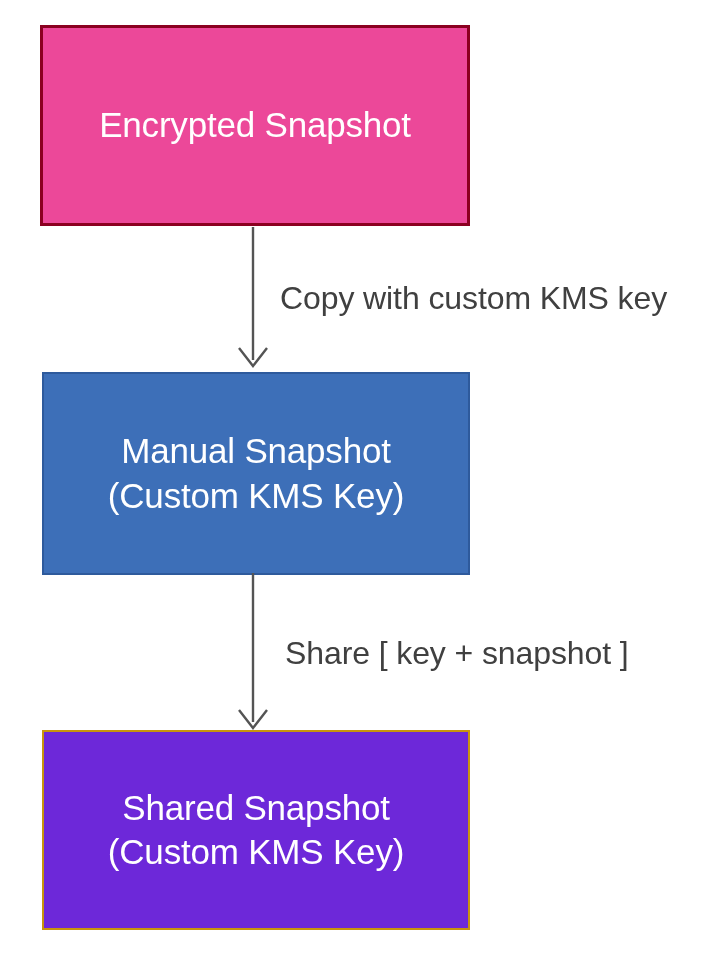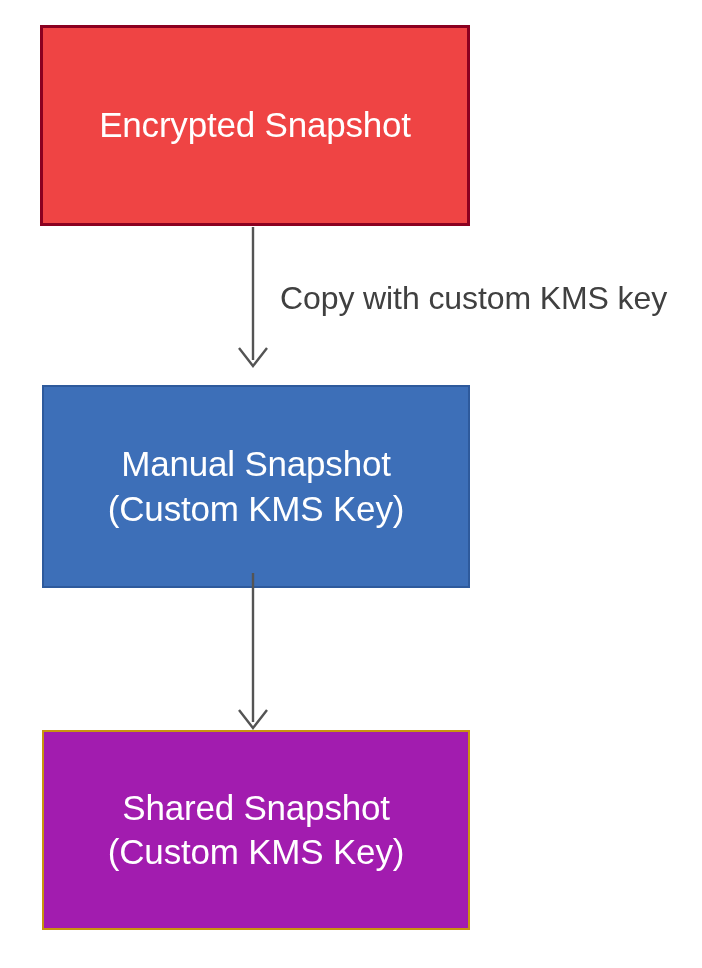--- a/index.html
+++ b/index.html
@@ -39,37 +39,37 @@
   .node .line1,
   .node .line2 {
     display: block;
   }
 
   #node-encrypted-snapshot {
     left: 40px;
     top: 25px;
     width: 430px;
     height: 201px;
-    background: #ef4444;
+    background: #ec4899;
     border: 3px solid #8b0020;
   }
   #node-manual-snapshot {
     left: 42px;
-    top: 385px;
+    top: 372px;
     width: 428px;
     height: 203px;
     background: #3d6fb8;
     border: 2px solid #2e5a9c;
   }
   #node-shared-snapshot {
     left: 42px;
     top: 730px;
     width: 428px;
     height: 200px;
-    background: #a21caf;
+    background: #6d28d9;
     border: 2px solid #c8940e;
   }
 
   
   .connector {
     position: absolute;
     left: 0;
     top: 0;
     width: 702px;
     height: 968px;
@@ -123,14 +123,15 @@
     </g>
 
     <g>
       <line x1="253" y1="573" x2="253" y2="722" stroke="#545454" stroke-width="2.4"></line>
       <polyline points="239,710 253,728 267,710" fill="none" stroke="#545454" stroke-width="2.4" stroke-linecap="butt" stroke-linejoin="miter"></polyline>
     </g>
   </svg>
 
   <div id="edge-label-copy" class="edge-label">Copy with custom KMS key</div>
 
+  <div id="edge-label-share" class="edge-label">Share [ key + snapshot ]</div>
 
 </div>
 
 </body></html>

